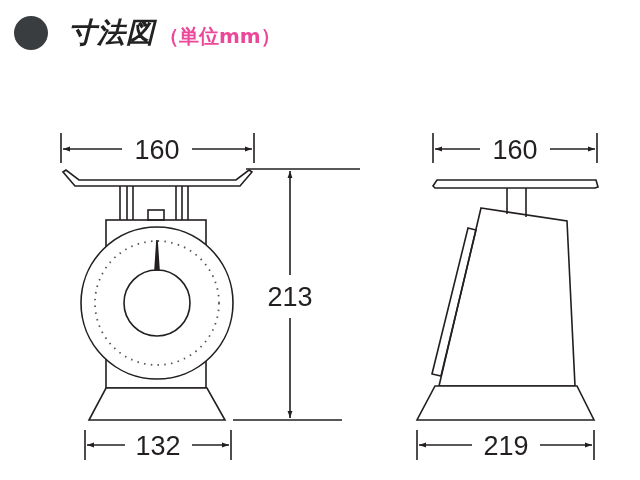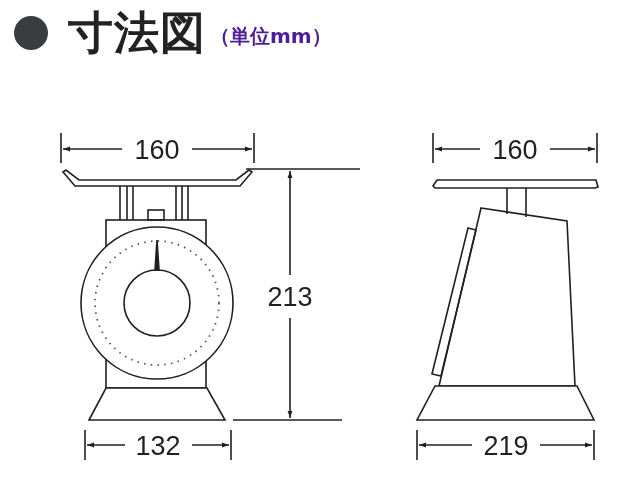--- a/index.html
+++ b/index.html
@@ -1,21 +1,21 @@
 <!DOCTYPE html>
 <html><head>
   <meta charset="utf-8">
   <style>
     html, body { margin: 0; padding: 0; background: #ffffff; }
     body { width: 640px; height: 480px; position: relative; overflow: hidden;
            font-family: "DejaVu Sans", sans-serif; color: #231f20; }
     .title { position: absolute; left: 14px; top: 8px; height: 50px; display: flex; align-items: center; }
     .bullet { width: 34px; height: 34px; border-radius: 50%; background: #3a3d40; margin-right: 20px; }
-    .title-main { font-size: 45px; font-weight: bold; letter-spacing: 1px; color: #222; }
-    .title-sub { font-size: 20px; font-weight: bold; color: #4c1d95; margin-left: 4px; margin-top: 6px; }
+    .title-main { font-size: 28px; font-weight: bold; letter-spacing: 1px; color: #222; font-style: italic; }
+    .title-sub { font-size: 20px; font-weight: bold; color: #ec4899; margin-left: 4px; margin-top: 6px; }
     svg { position: absolute; left: 0; top: 0; }
     .dimtext { font-family: "Liberation Sans", sans-serif; font-size: 27px; fill: #231f20; }
   </style>
 </head>
 <body>
 
 <div class="title">
   <div class="bullet"></div>
   <span class="title-main">寸法図</span>
   <span class="title-sub">（単位mm）</span>

